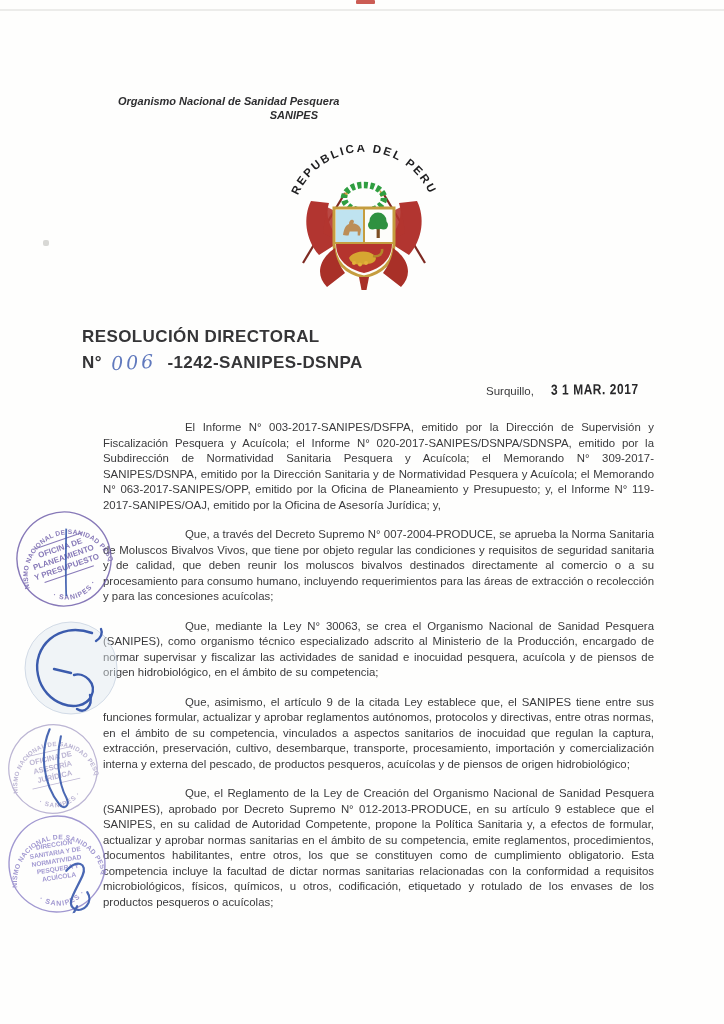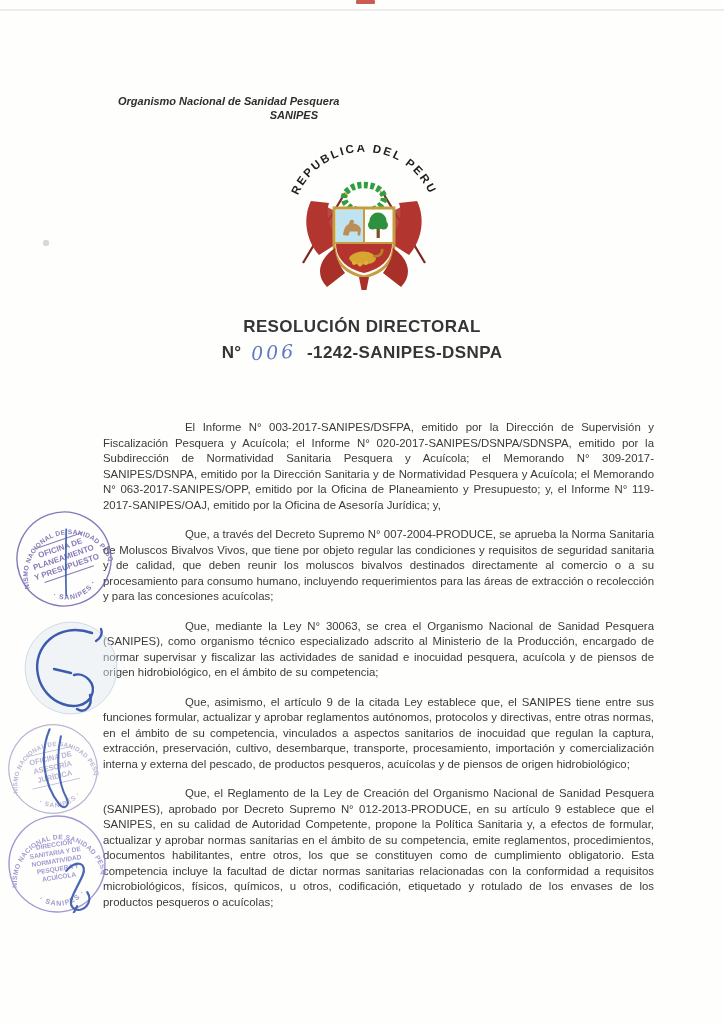--- a/index.html
+++ b/index.html
@@ -11,21 +11,21 @@
   .scan-topline{position:absolute;left:0;top:9px;width:724px;height:2px;background:#ececea;}
   .artifact-red{position:absolute;left:356px;top:0;width:19px;height:4px;background:#c24036;opacity:.85;border-radius:1px;}
   .artifact-dot{position:absolute;left:43px;top:240px;width:6px;height:6px;background:#d8d8d5;border-radius:2px;}
 
   .letterhead{position:absolute;left:118px;top:95px;width:244px;
     font-size:11px;line-height:13.5px;font-weight:bold;font-style:italic;color:#2e2e30;}
   .letterhead .l2{text-align:right;width:200px;}
 
   .arms{position:absolute;left:281px;top:145px;width:166px;height:150px;}
 
-  .title-block{position:absolute;left:82px;top:317px;width:560px;text-align:center;color:#353537;}
+  .title-block{position:absolute;left:82px;top:327px;width:560px;text-align:left;color:#353537;}
   .title-block .t1{font-size:17px;font-weight:bold;letter-spacing:.4px;}
   .title-block .t2{font-size:17px;font-weight:bold;letter-spacing:.4px;margin-top:3px;}
   .hand-num{
     display:inline-block;font-family:"DejaVu Serif",serif;font-style:italic;font-weight:400;
     color:#6079bd;font-size:19px;letter-spacing:3px;transform:rotate(-3deg) translateY(1px);
     margin:0 6px 0 4px;
   }
 
   .dateline{position:absolute;left:486px;top:383px;width:210px;display:flex;align-items:baseline;}
   .dateline .city{font-size:11.5px;color:#3a3a3c;}
@@ -123,20 +123,24 @@
 
   <div class="title-block">
     <div class="t1">RESOLUCIÓN DIRECTORAL</div>
     <div class="t2">
       <span>N°</span>
       <span class="hand-num">006</span>
       <span>-1242-SANIPES-DSNPA</span>
     </div>
   </div>
 
+  <div class="dateline">
+    <span class="city">Surquillo,</span>
+    <span class="dstamp">3 1 MAR. 2017</span>
+  </div>
 
   <div class="body-text">
     <p>El Informe N° 003-2017-SANIPES/DSFPA, emitido por la Dirección de Supervisión y Fiscalización Pesquera y Acuícola; el Informe N° 020-2017-SANIPES/DSNPA/SDNSPA, emitido por la Subdirección de Normatividad Sanitaria Pesquera y Acuícola; el Memorando N° 309-2017-SANIPES/DSNPA, emitido por la Dirección Sanitaria y de Normatividad Pesquera y Acuícola; el Memorando N° 063-2017-SANIPES/OPP, emitido por la Oficina de Planeamiento y Presupuesto; y, el Informe N° 119-2017-SANIPES/OAJ, emitido por la Oficina de Asesoría Jurídica; y,</p>
 
     <p>Que, a través del Decreto Supremo N° 007-2004-PRODUCE, se aprueba la Norma Sanitaria de Moluscos Bivalvos Vivos, que tiene por objeto regular las condiciones y requisitos de seguridad sanitaria y de calidad, que deben reunir los moluscos bivalvos destinados directamente al comercio o a su procesamiento para consumo humano, incluyendo requerimientos para las áreas de extracción o recolección y para las concesiones acuícolas;</p>
     <p>Que, mediante la Ley N° 30063, se crea el Organismo Nacional de Sanidad Pesquera (SANIPES), como organismo técnico especializado adscrito al Ministerio de la Producción, encargado de normar supervisar y fiscalizar las actividades de sanidad e inocuidad pesquera, acuícola y de piensos de origen hidrobiológico, en el ámbito de su competencia;</p>
     <p>Que, asimismo, el artículo 9 de la citada Ley establece que, el SANIPES tiene entre sus funciones formular, actualizar y aprobar reglamentos autónomos, protocolos y directivas, entre otras normas, en el ámbito de su competencia, vinculados a aspectos sanitarios de inocuidad que regulan la captura, extracción, preservación, cultivo, desembarque, transporte, procesamiento, importación y comercialización interna y externa del pescado, de productos pesqueros, acuícolas y de piensos de origen hidrobiológico;</p>
     <p>Que, el Reglamento de la Ley de Creación del Organismo Nacional de Sanidad Pesquera (SANIPES), aprobado por Decreto Supremo N° 012-2013-PRODUCE, en su artículo 9 establece que el SANIPES, en su calidad de Autoridad Competente, propone la Política Sanitaria y, a efectos de formular, actualizar y aprobar normas sanitarias en el ámbito de su competencia, emite reglamentos, procedimientos, documentos habilitantes, entre otros, los que se constituyen como de cumplimiento obligatorio. Esta competencia incluye la facultad de dictar normas sanitarias relacionadas con la conformidad a requisitos microbiológicos, físicos, químicos, u otros, codificación, etiquetado y rotulado de los envases de los productos pesqueros o acuícolas;</p>
   </div>
 

